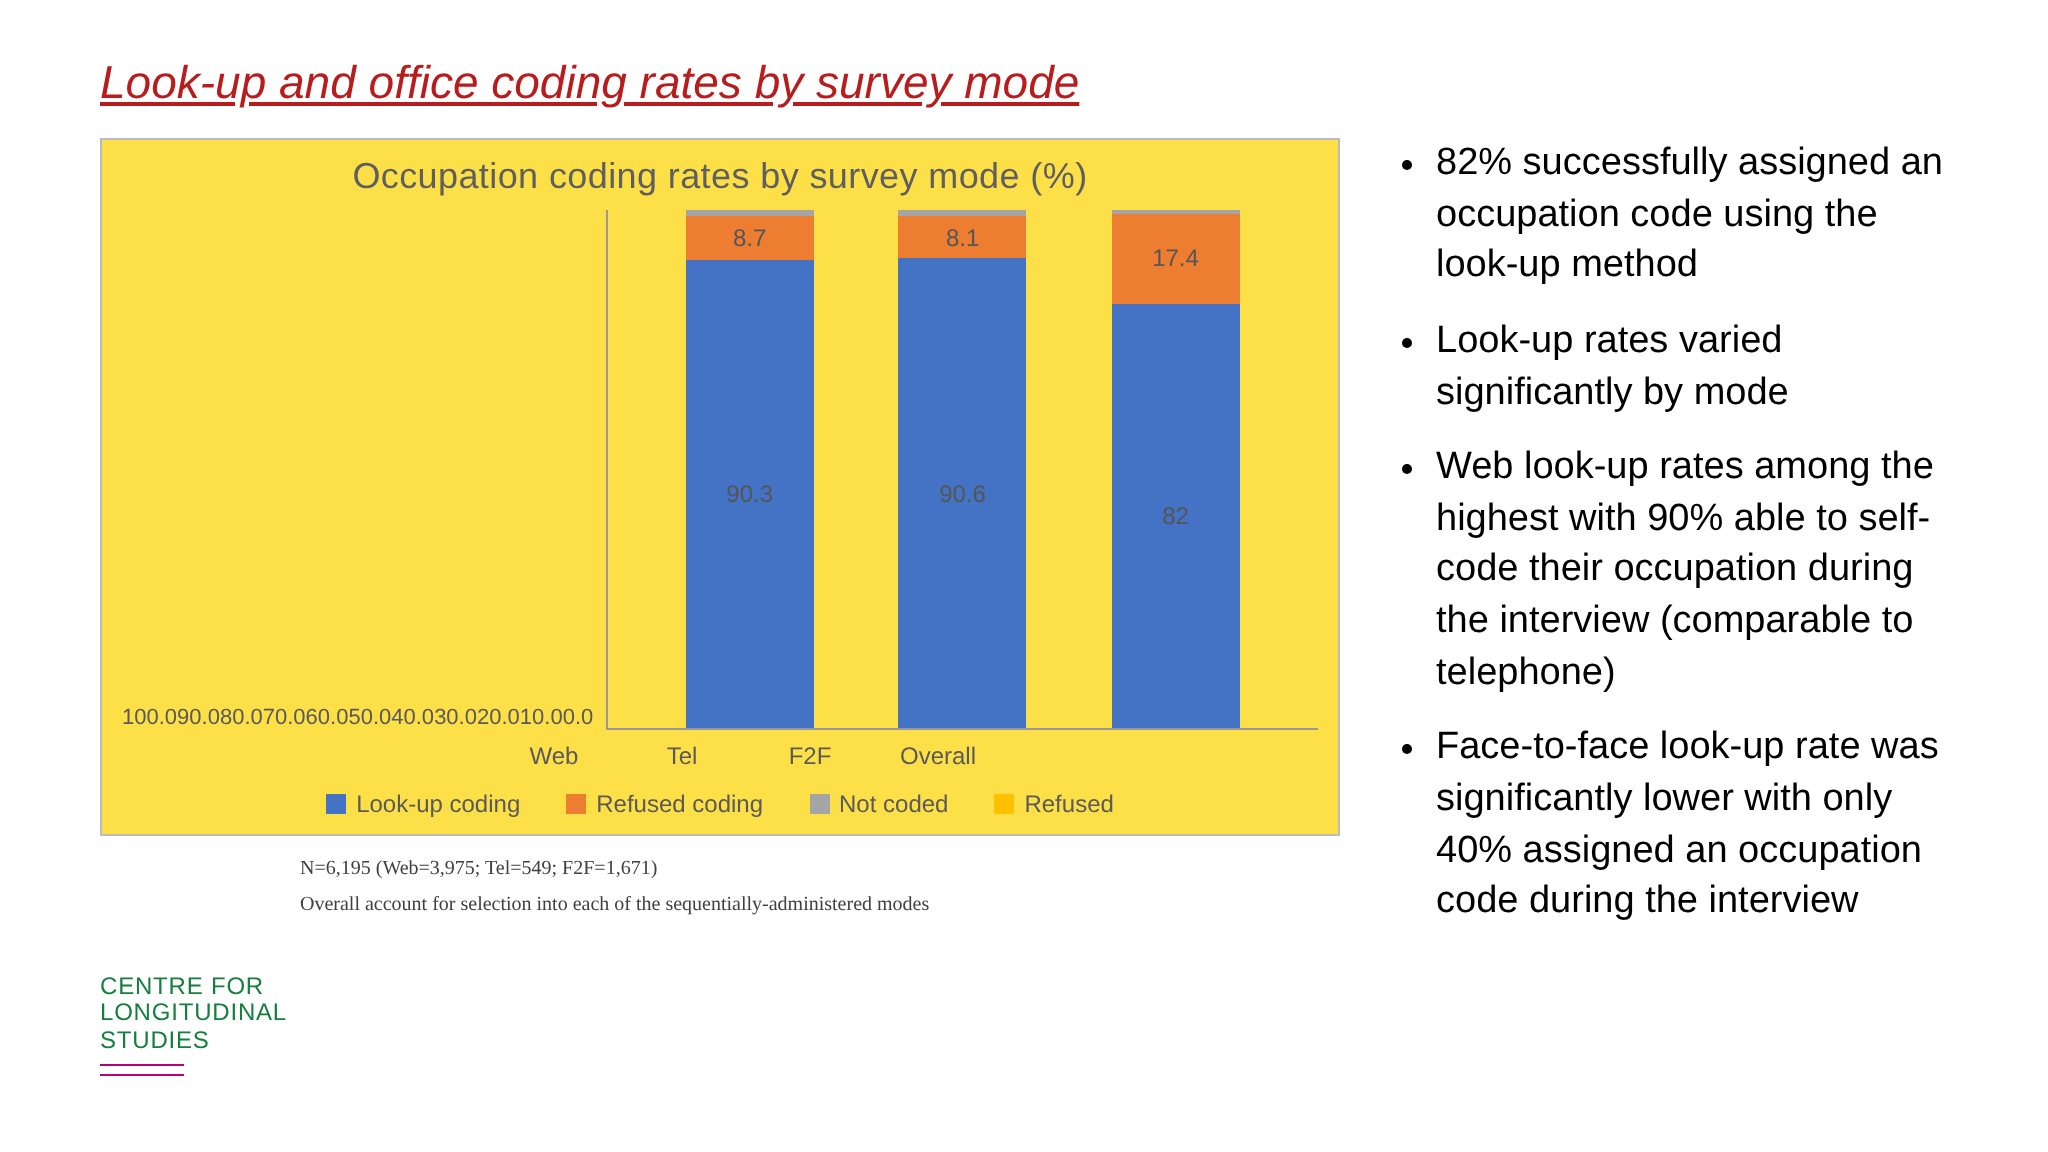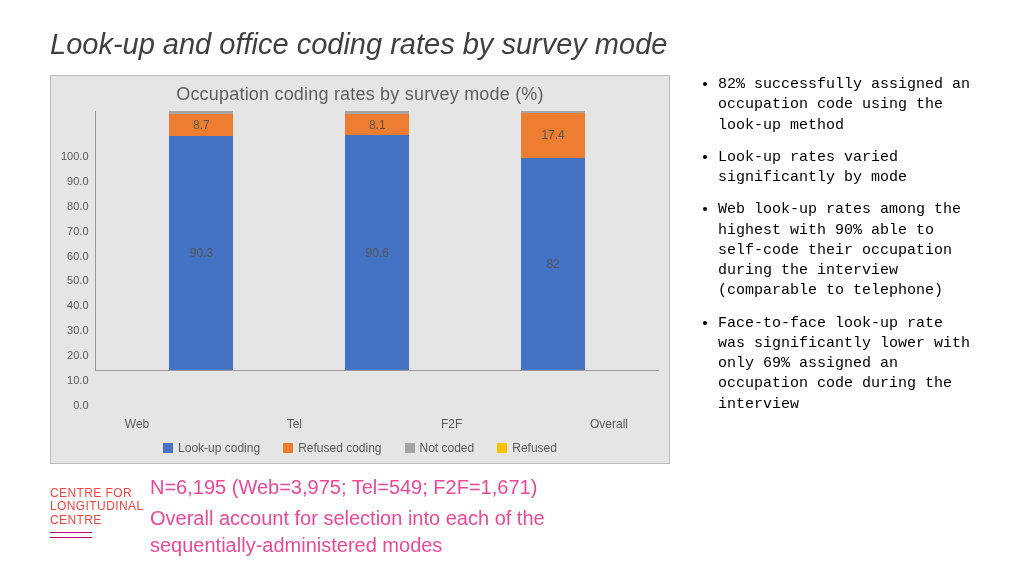--- a/index.html
+++ b/index.html
@@ -1,47 +1,47 @@
 <!DOCTYPE html>
 <html><head>
 <meta charset="utf-8">
 <style>
   * { box-sizing: border-box; margin: 0; padding: 0; }
   html, body { width: 1024px; height: 576px; font-family: Arial, Helvetica, sans-serif; background: #fff; color: #000; }
   .slide { position: relative; width: 1024px; height: 576px; padding: 28px 50px 20px 50px; }
-  .title { color: #404040; font-style: italic; font-size: 29px; font-weight: 400; margin-bottom: 14px; }
+  .title { color: #b91c1c; font-style: italic; font-size: 23px; font-weight: 400; margin-bottom: 14px; text-decoration: underline; }
   .content { display: flex; gap: 28px; }
   .chart-col { width: 620px; }
-  .chart-box { border: 1px solid #bbb; background: #e5e5e5; padding: 8px 10px 6px 10px; }
+  .chart-box { border: 1px solid #bbb; background: #fde047; padding: 8px 10px 6px 10px; }
   .chart-title { text-align: center; color: #5f5f5f; font-size: 18px; margin-bottom: 6px; letter-spacing: 0.2px; }
   .plot-wrap { display: flex; }
-  .y-axis { display: flex; flex-direction: column; justify-content: space-between; align-items: flex-end; height: 260px; padding-right: 6px; margin-top: 40px; }
+  .y-axis { display: flex; flex-direction: row; justify-content: space-between; align-items: flex-end; height: 260px; padding-right: 6px; }
   .y-tick { font-size: 11px; color: #5a5a5a; line-height: 1; }
   .plot { flex: 1; height: 260px; border-left: 1px solid #999; border-bottom: 1px solid #999; display: flex; justify-content: space-around; align-items: flex-start; padding: 0 18px; position: relative; }
   .bar-group { width: 64px; display: flex; flex-direction: column; justify-content: flex-end; align-items: center; height: 100%; }
   .seg { width: 100%; display: flex; align-items: center; justify-content: center; font-size: 11px; color: #444; }
   .seg.lookup { background: #4472c4; color: #444; }
   .seg.office { background: #ed7d31; }
   .seg.notcoded { background: #a5a5a5; }
   .seg-label { font-size: 12px; color: #555; }
-  .x-labels { display: flex; justify-content: space-between; padding: 6px 18px 0 44px; }
+  .x-labels { display: flex; justify-content: center; padding: 6px 18px 0 44px; }
   .x-lab { width: 64px; text-align: center; font-size: 12px; color: #5a5a5a; }
   .legend { display: flex; justify-content: center; gap: 23px; padding: 10px 0 2px 0; }
   .legend-item { display: flex; align-items: center; gap: 5px; font-size: 12px; color: #5a5a5a; }
   .swatch { width: 10px; height: 10px; }
   .sw-lookup { background: #4472c4; }
   .sw-office { background: #ed7d31; }
   .sw-notcoded { background: #a5a5a5; }
   .sw-refused { background: #ffc000; }
-  .notes { margin-top: 10px; padding-left: 100px; font-size: 20px; color: #ec4899; line-height: 1.35; max-width: 520px; }
+  .notes { margin-top: 10px; padding-left: 100px; font-size: 10px; color: #404040; line-height: 1.35; max-width: 520px; font-family: Liberation Serif, serif; }
   .notes p { margin-bottom: 4px; }
-  .bullets { flex: 1; font-size: 15px; line-height: 1.35; font-family: Liberation Mono, monospace; }
+  .bullets { flex: 1; font-size: 19px; line-height: 1.35; }
   .bullets ul { list-style: disc; padding-left: 20px; }
   .bullets li { margin-bottom: 12px; }
-  .logo { position: absolute; left: 50px; bottom: 36px; color: #ef4444; font-size: 12px; font-weight: 500; letter-spacing: 0.4px; line-height: 1.15; }
+  .logo { position: absolute; left: 50px; bottom: 36px; color: #15803d; font-size: 12px; font-weight: 500; letter-spacing: 0.4px; line-height: 1.15; }
   .logo .underline { margin-top: 4px; width: 42px; height: 1px; background: #b8007b; margin-bottom: 2px; }
 </style>
 </head>
 <body>
 
 <div class="slide">
   <h1 class="title">Look-up and office coding rates by survey mode</h1>
 
   <div class="content">
 
@@ -130,26 +130,26 @@
         <p>N=6,195 (Web=3,975; Tel=549; F2F=1,671)</p>
         <p>Overall account for selection into each of the sequentially-administered modes</p>
       </div>
     </div>
 
     <div class="bullets">
       <ul>
         <li>82% successfully assigned an occupation code using the look-up method</li>
         <li>Look-up rates varied significantly by mode</li>
         <li>Web look-up rates among the highest with 90% able to self-code their occupation during the interview (comparable to telephone)</li>
-        <li>Face-to-face look-up rate was significantly lower with only 69% assigned an occupation code during the interview</li>
+        <li>Face-to-face look-up rate was significantly lower with only 40% assigned an occupation code during the interview</li>
       </ul>
     </div>
 
   </div>
 
   <div class="logo">
     <div>CENTRE FOR</div>
     <div>LONGITUDINAL</div>
-    <div>CENTRE</div>
+    <div>STUDIES</div>
     <div class="underline"></div>
     <div class="underline"></div>
   </div>
 </div>
 
 </body></html>

